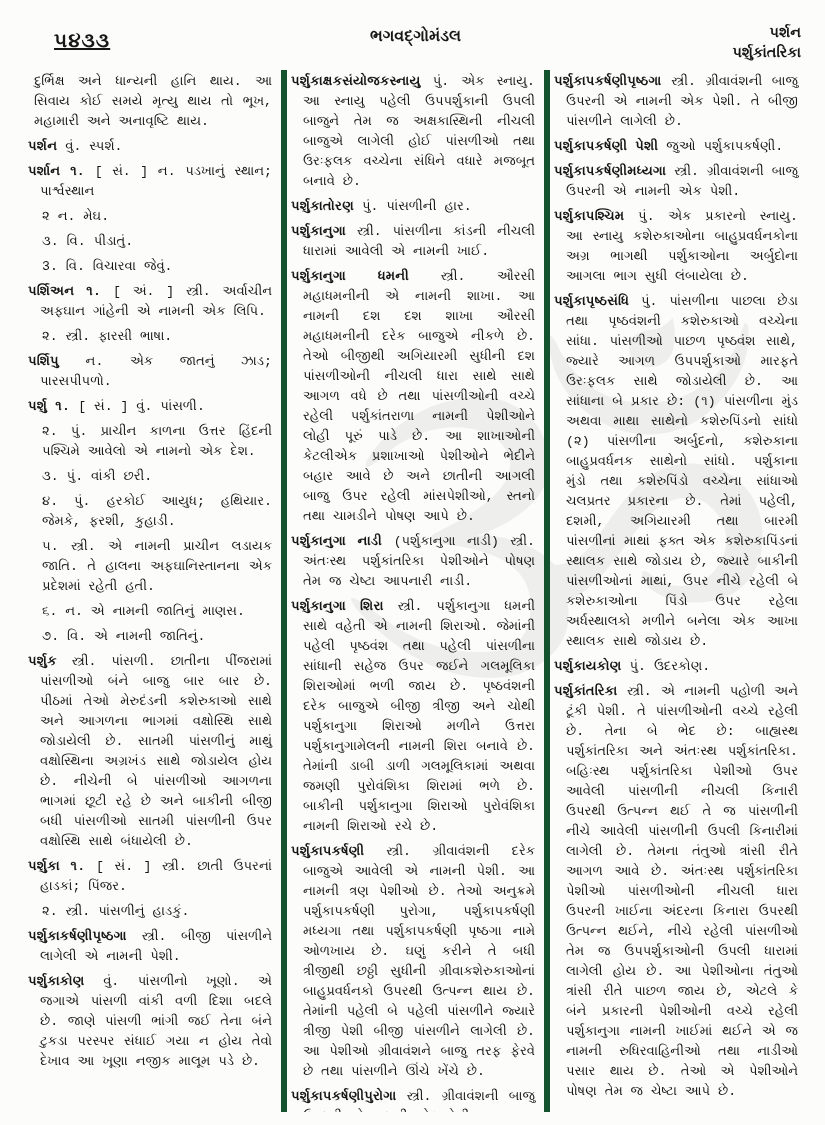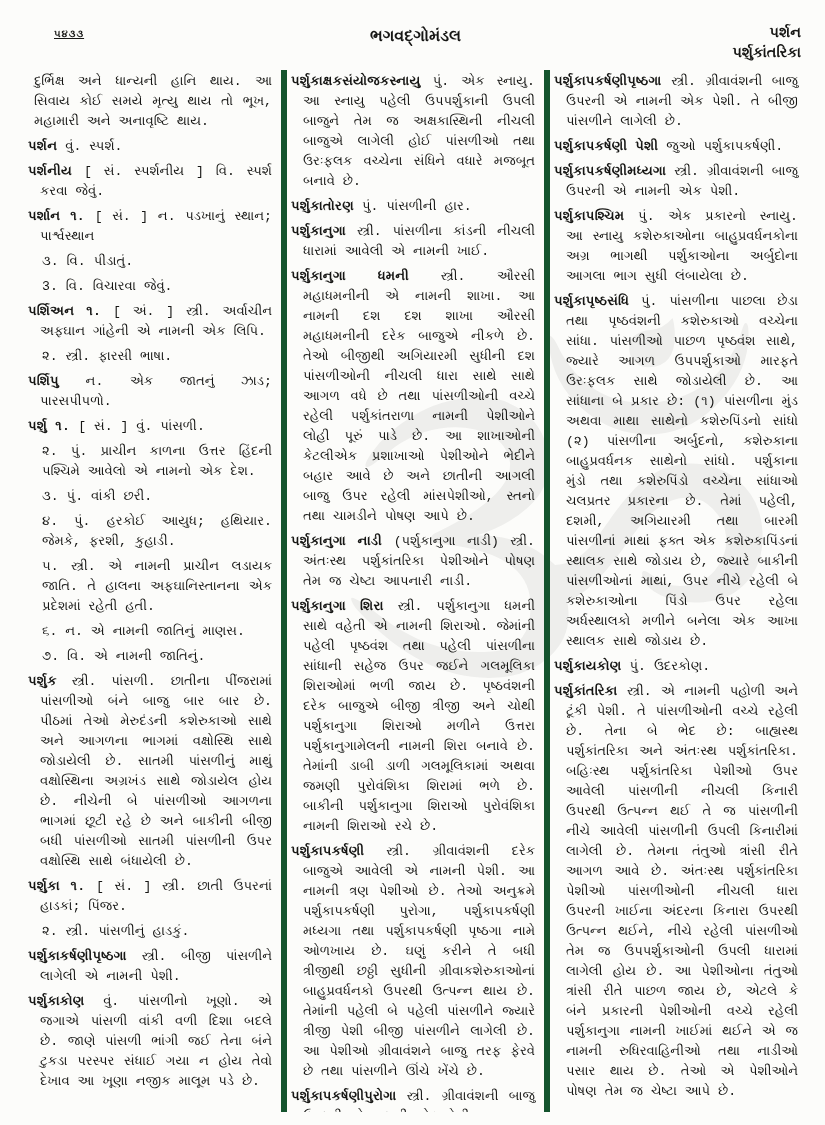--- a/index.html
+++ b/index.html
@@ -17,21 +17,21 @@
     padding: 14px 18px 10px 24px;
   }
   
   .header {
     position: relative;
     height: 52px;
     margin-bottom: 4px;
   }
   .page-number {
     position: absolute; left: 30px; top: 14px;
-    font-size: 10px; font-weight: bold; letter-spacing: 1px; text-decoration: underline;
+    font-size: 20px; font-weight: bold; letter-spacing: 1px; text-decoration: underline;
   }
   .book-title {
     position: absolute; left: 0; right: 0; top: 12px;
     text-align: center;
     font-size: 16px; font-weight: bold;
   }
   .guide-words {
     position: absolute; right: 6px; top: 8px;
     text-align: right;
     font-size: 14.5px; font-weight: bold;
@@ -90,22 +90,22 @@
     <div class="guide-words">
       <div>પર્શન</div>
       <div>પર્શુકાંતરિકા</div>
     </div>
   </div>
 
   <div class="columns">
     <div class="col">
         <p class="para cont"><span>દુર્ભિક્ષ અને ધાન્યની હાનિ થાય. આ સિવાય કોઈ સમયે મૃત્યુ થાય તો ભૂખ, મહામારી અને અનાવૃષ્ટિ થાય.</span></p>
         <p class="para entry"><b class="hw">પર્શન </b><span>વું. સ્પર્શ.</span></p>
-        <p class="para entry"><b class="hw">પર્શનીય </b><span>[ સં. સ્પર્શનીય ] વિ. સ્પર્શ કરવા જેવું.</span></p>
         <p class="para entry"><b class="hw">પર્શાન ૧. </b><span>[ સં. ] ન. પડખાનું સ્થાન; પાર્શ્વસ્થાન</span></p>
+        <p class="para sense"><span>૨ ન. મેઘ.</span></p>
         <p class="para sense"><span>૩. વિ. પીડાતું.</span></p>
         <p class="para sense"><span>3. વિ. વિચારવા જેવું.</span></p>
         <p class="para entry"><b class="hw">પર્શિઅન ૧. </b><span>[ અં. ] સ્ત્રી. અર્વાચીન અફઘાન ગાંહેની એ નામની એક લિપિ.</span></p>
         <p class="para sense"><span>૨. સ્ત્રી. ફારસી ભાષા.</span></p>
         <p class="para entry"><b class="hw">પર્શિપુ </b><span>ન. એક જાતનું ઝાડ; પારસપીપળો.</span></p>
         <p class="para entry"><b class="hw">પર્શુ ૧. </b><span>[ સં. ] વું. પાંસળી.</span></p>
         <p class="para sense"><span>૨. પું. પ્રાચીન કાળના ઉત્તર હિંદની પશ્ચિમે આવેલો એ નામનો એક દેશ.</span></p>
         <p class="para sense"><span>૩. પું. વાંકી છરી.</span></p>
         <p class="para sense"><span>૪. પું. હરકોઈ આયુધ; હથિયાર. જેમકે, ફરશી, કુહાડી.</span></p>
         <p class="para sense"><span>૫. સ્ત્રી. એ નામની પ્રાચીન લડાયક જાતિ. તે હાલના અફઘાનિસ્તાનના એક પ્રદેશમાં રહેતી હતી.</span></p>

